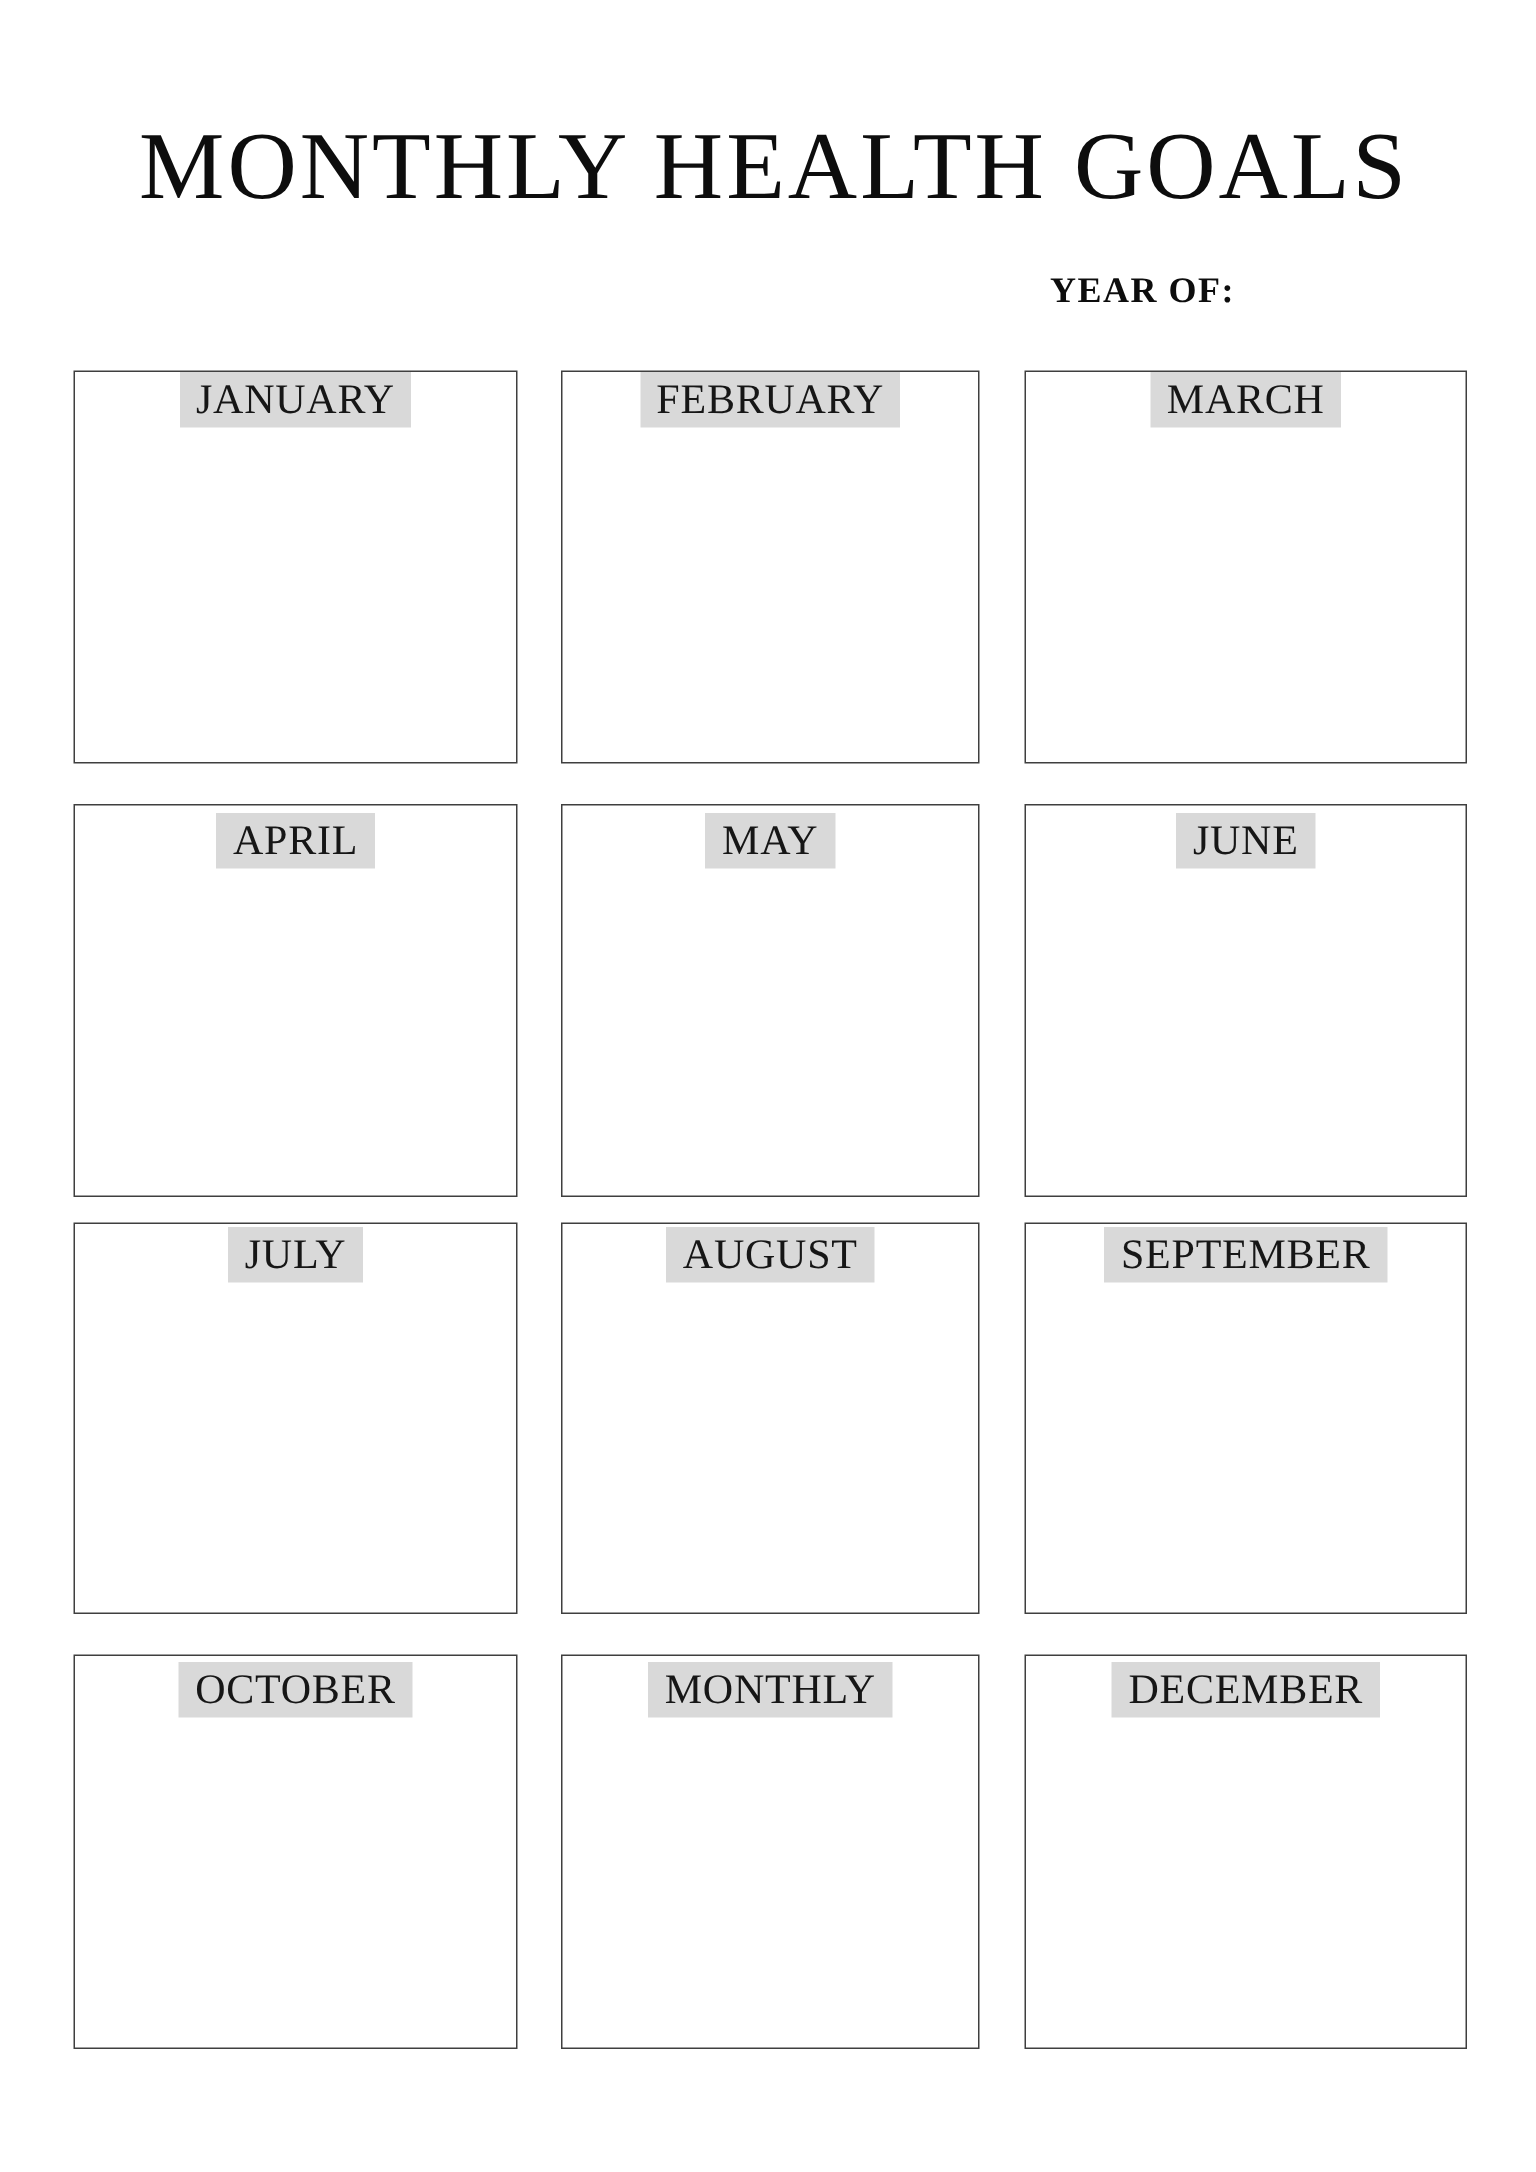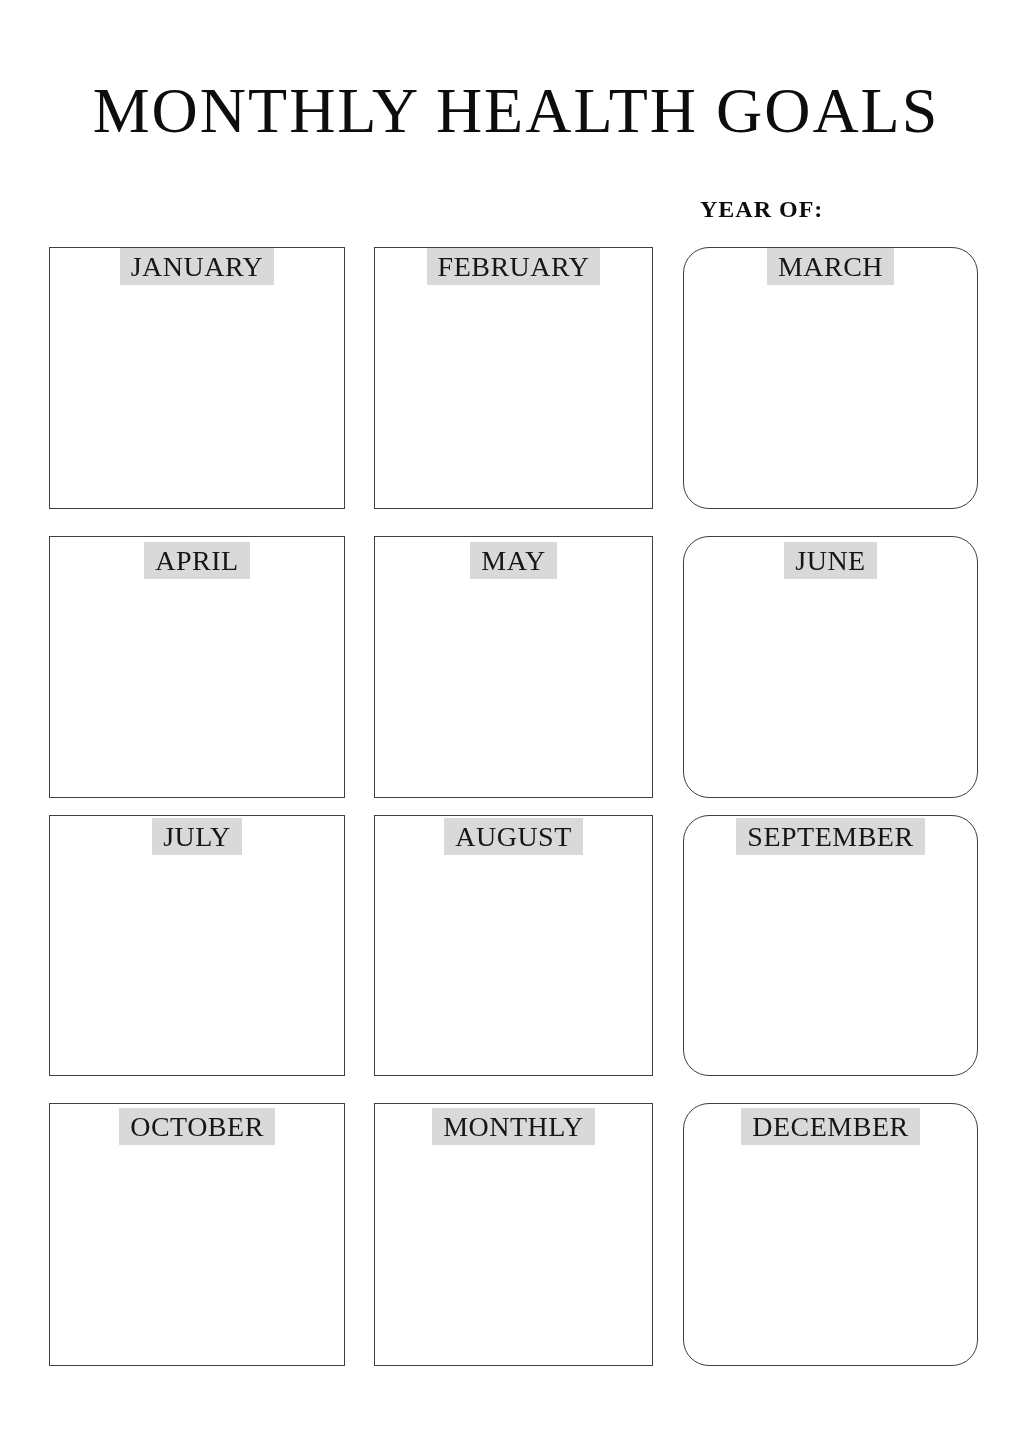--- a/index.html
+++ b/index.html
@@ -23,21 +23,21 @@
     margin: 4px;
     text-align: center;
     font-size: 64px;
     font-weight: 500;
     letter-spacing: 2px;
     white-space: nowrap;
     color: var(--text, #0d0d0d);
   }
   .year-of {
     position: absolute;
-    top: 196px;
+    top: 181px;
     left: 700px;
     font-size: 24px;
     font-weight: 600;
     letter-spacing: 1px;
     color: var(--text, #0d0d0d);
   }
   .grid {
     position: absolute;
     top: 247px;
     left: 49px;
@@ -47,21 +47,21 @@
   }
   .box {
     box-sizing: border-box;
     background: #ffffff;
     border: 1.5px solid var(--box-border, #3f3f3f);
     text-align: center;
   }
   
   .box:nth-child(3n+1) { grid-column: 1; }
   .box:nth-child(3n+2) { grid-column: 3; }
-  .box:nth-child(3n)   { grid-column: 5; border-radius: 26px; }
+  .box:nth-child(3n)   { grid-column: 5; }
   
   .box:nth-child(-n+3)              { grid-row: 1; }
   .box:nth-child(n+4):nth-child(-n+6)  { grid-row: 3; text-align: center; }
   .box:nth-child(n+7):nth-child(-n+9)  { grid-row: 5; }
   .box:nth-child(n+10)              { grid-row: 7; }
   .month-label {
     display: inline-block;
     background: var(--month-label-background, #d9d9d9);
     color: #161616;
     font-size: 28px;

